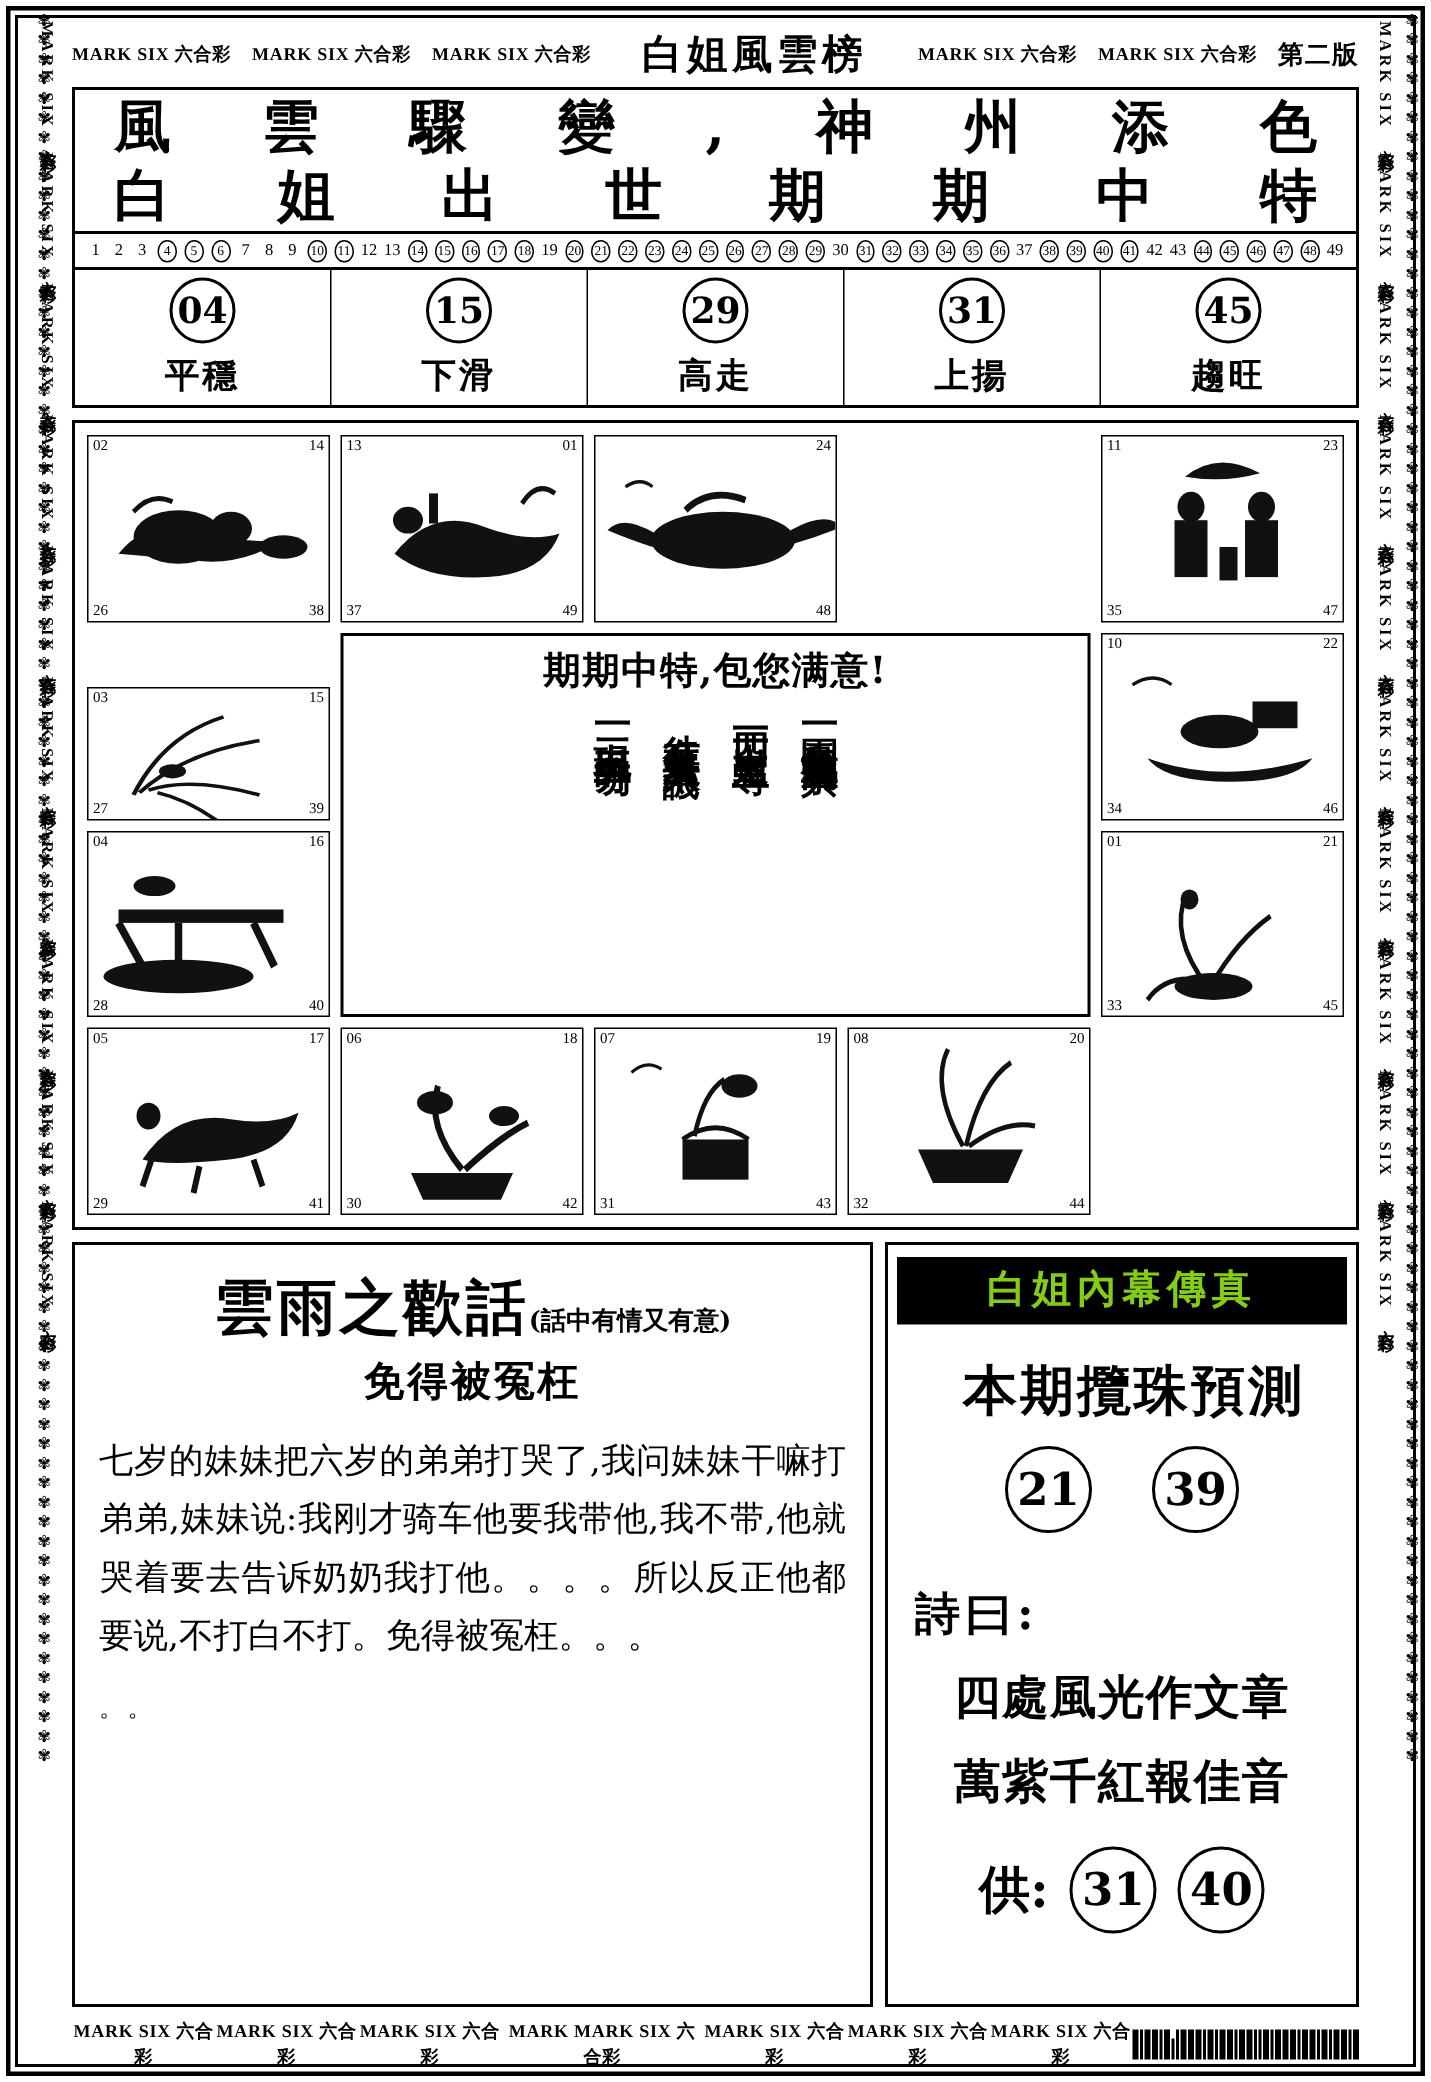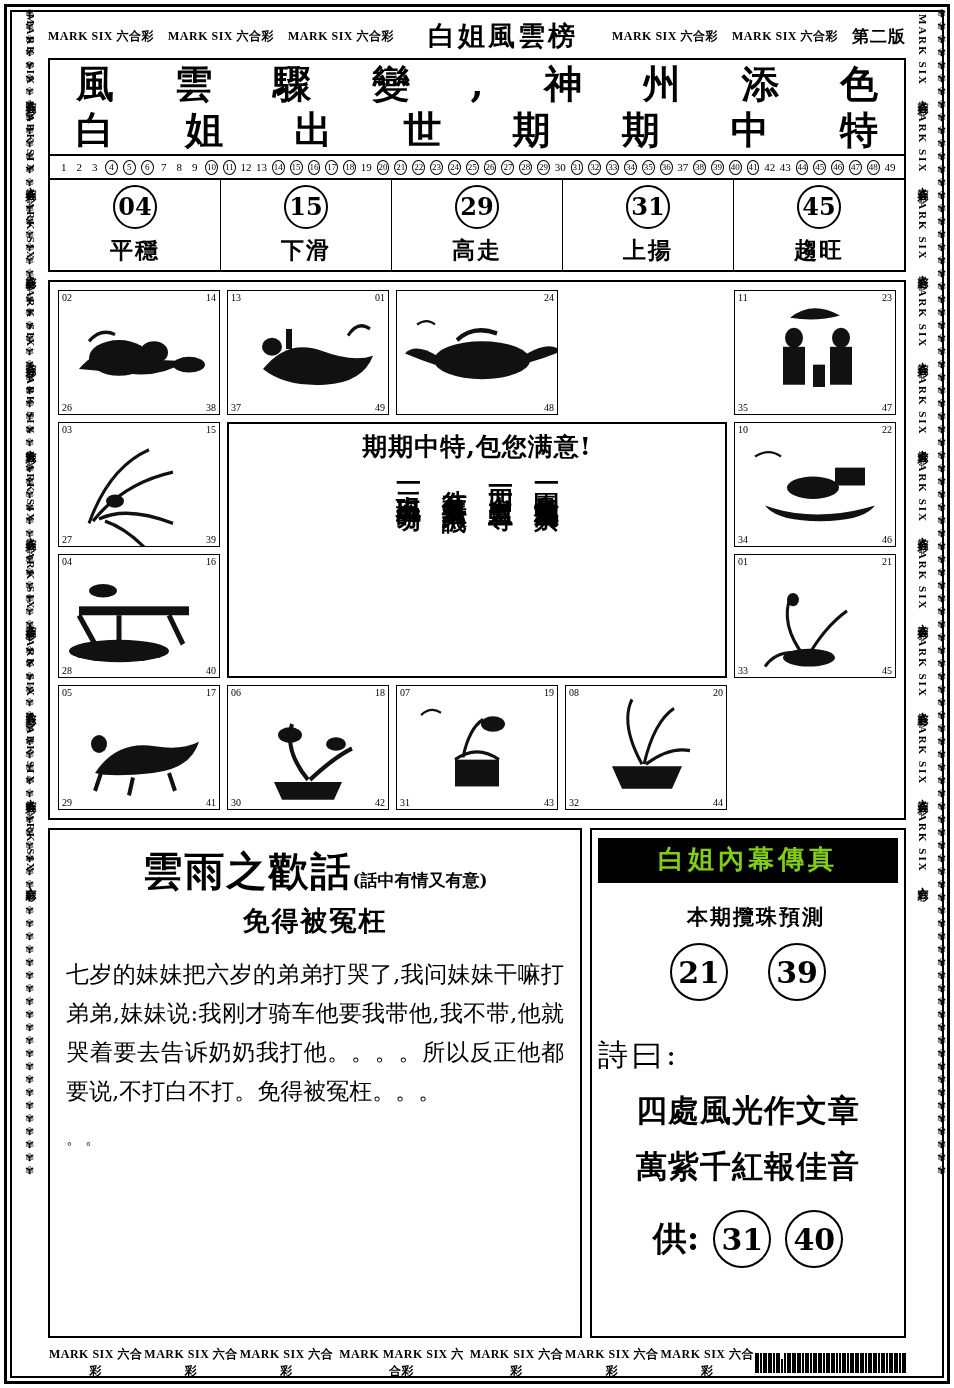--- a/index.html
+++ b/index.html
@@ -235,34 +235,34 @@
     text-align:center;
     font-family:"DejaVu Serif","Liberation Serif",serif;
     font-weight:bold;font-size:26px;letter-spacing:4px;
     padding:4px 0 6px;
     box-sizing:border-box;
     position:relative;
   }
   .inside-h{
     margin-top:20px;
     font-family:Liberation Serif, serif;
-    font-weight:bold;font-size:21px;letter-spacing:2px;margin-left:16px;
+    font-weight:bold;font-size:36px;letter-spacing:2px;margin-left:16px;
   }
   .pred-balls{
     display:flex;gap:40px;margin-top:12px;
   }
   .bigball{
     width:54px;height:54px;border:2px solid #000;border-radius:50%;
     display:flex;align-items:center;justify-content:center;
     font-family:"DejaVu Serif",serif;font-size:30px;font-weight:bold;
   }
   .shi{
-    margin-top:34px;align-self:flex-start;
-    font-family:"DejaVu Serif","Liberation Serif",serif;
-    font-weight:normal;font-size:30px;letter-spacing:4px;
+    margin-top:34px;align-self:flex-start;margin-left:12px;
+    font-family:"DejaVu Serif","Liberation Serif",serif;
+    font-weight:bold;font-size:30px;letter-spacing:4px;
   }
   .shi-line{
     margin-top:14px;
     font-family:"DejaVu Serif","Liberation Serif",serif;
     font-weight:bold;font-size:31px;letter-spacing:1px;
     text-align:center;
   }
   .gong{
     margin-top:22px;
     display:flex;align-items:center;gap:14px;
@@ -471,21 +471,21 @@
                 <circle cx="106" cy="42" r="9"></circle>
                 <path d="M55 24 q22-16 50-2 q-24 6-50 2z"></path>
                 <rect x="78" y="66" width="12" height="20"></rect>
               </g>
             </svg>
             <span class="cn tl">11</span>
             <span class="cn tr">23</span>
             <span class="cn bl">35</span>
             <span class="cn br">47</span>
           </div>
-          <div class="pic" style="grid-area: 2 / 1;">
+          <div class="pic" style="grid-area: 2 / 1; margin-top: 36px;">
             <svg viewBox="0 0 160 110" preserveAspectRatio="none">
               <g stroke="#111" fill="none" stroke-width="3">
                 <path d="M30 90 q20-50 60-66"></path>
                 <path d="M34 88 q30-34 80-44"></path>
                 <path d="M40 86 q28-12 74 4"></path>
                 <path d="M46 88 q20 6 40 24"></path>
               </g>
               <ellipse cx="56" cy="70" rx="9" ry="6" fill="#111"></ellipse>
             </svg>
             <span class="cn tl">03</span>

